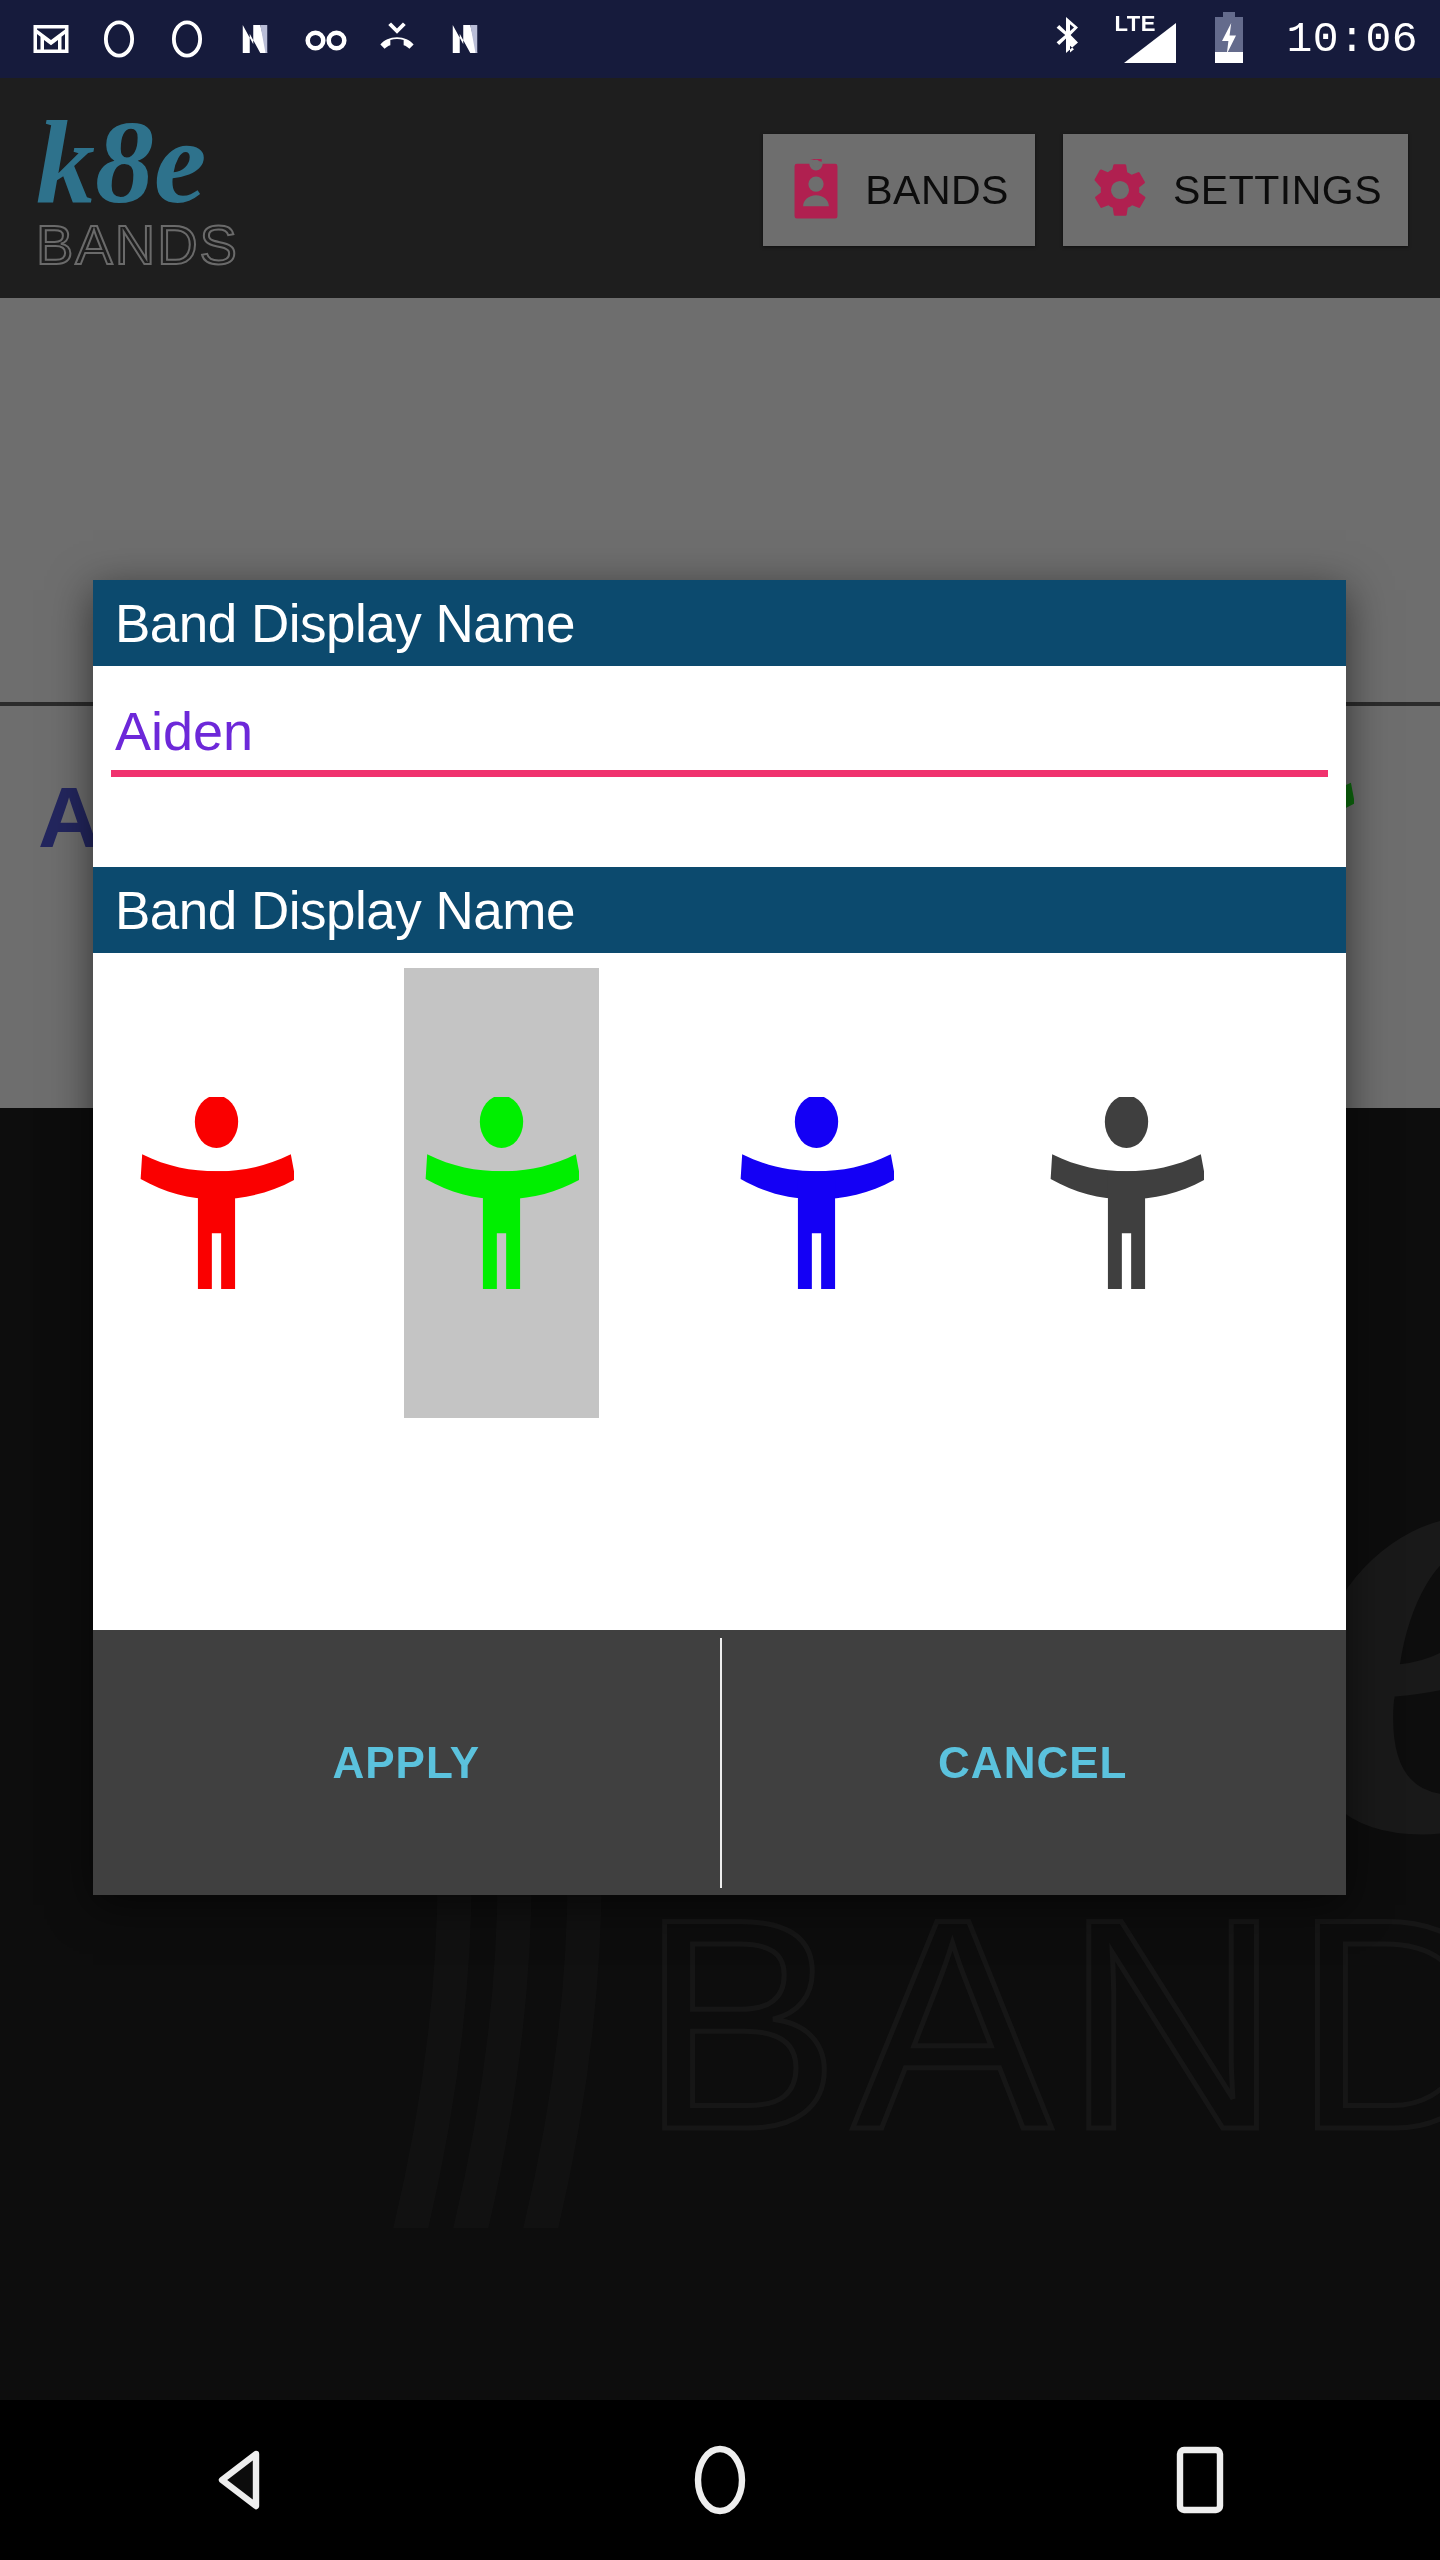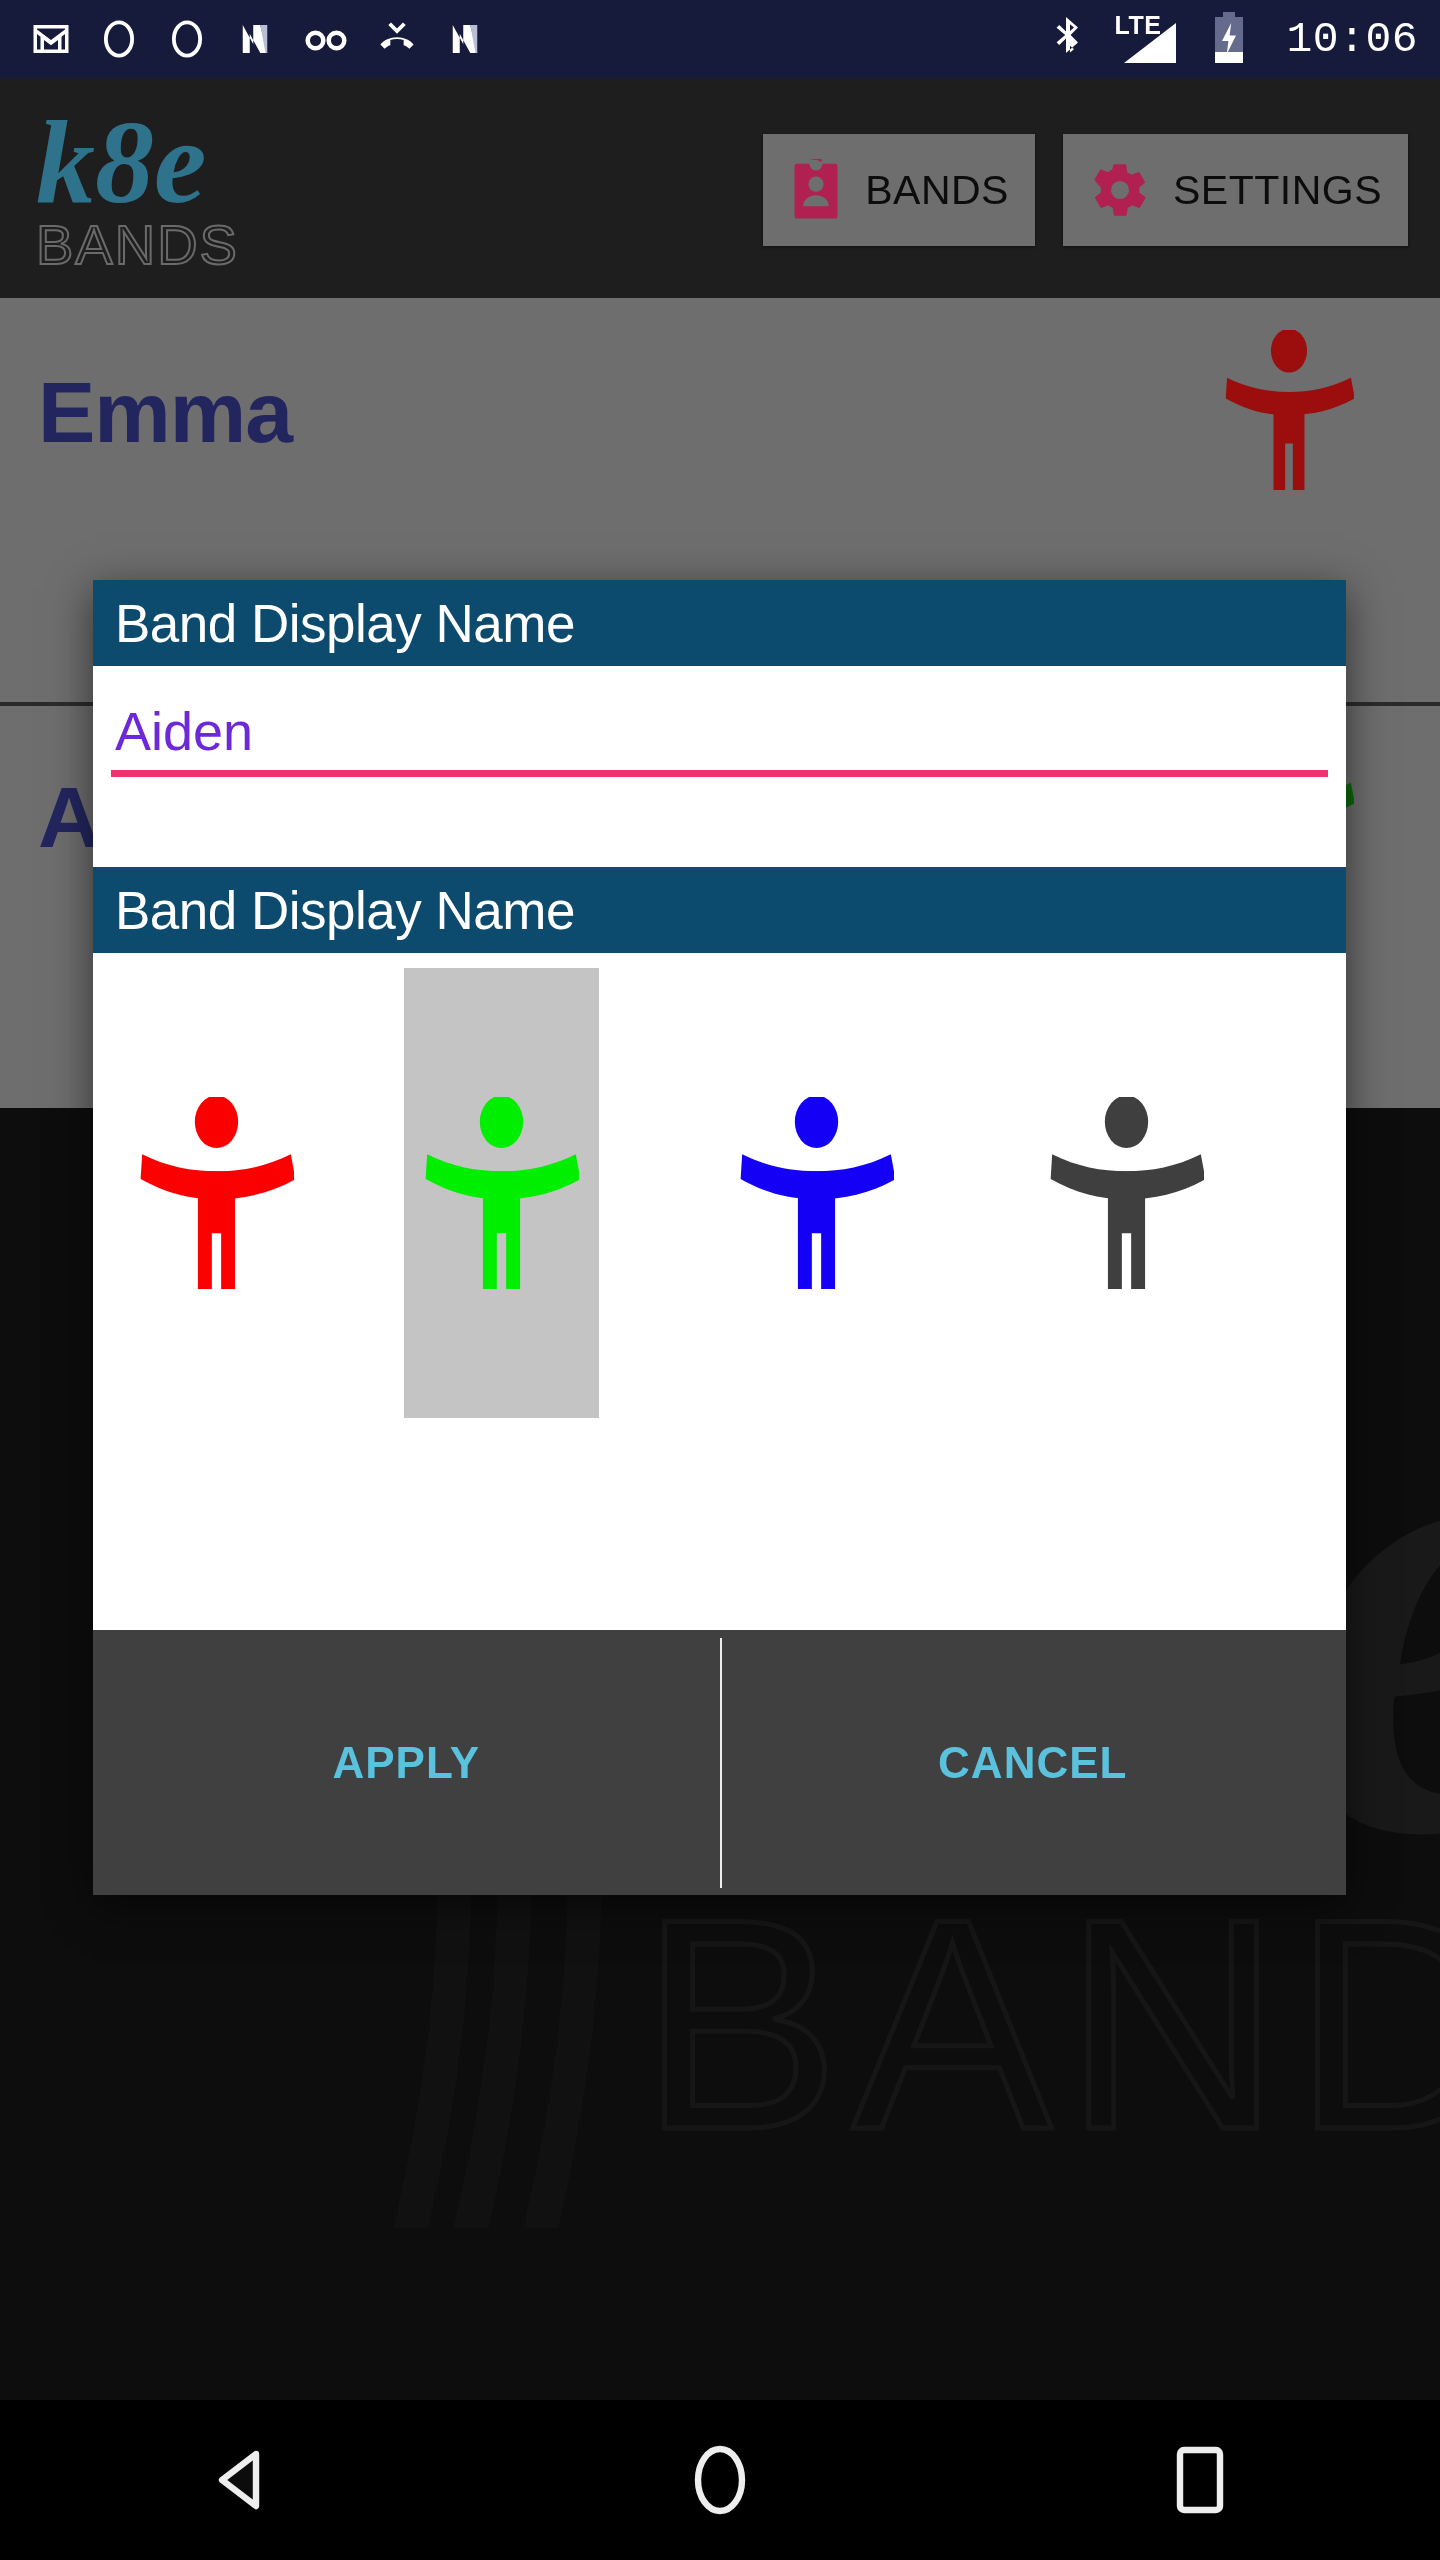--- a/index.html
+++ b/index.html
@@ -193,21 +193,21 @@
     <svg class="sb-ico" width="42" height="42" viewBox="0 0 24 24">
         <path fill="#fff" d="M5 4l6 11V4h4l4 16h-4L9 9v11H5z"></path>
         <path fill="#b9bdd6" d="M15 4h4v16h-1z"></path>
       </svg>
   </div>
   <div class="sb-right">
     <svg class="sb-ico" width="40" height="48" viewBox="0 0 16 24">
         <path fill="#fff" d="M7 1l6 5.2L9.3 10 13 13.8 7 19v-7.3L3.6 15 2.3 13.6 6.6 10 2.3 6.4 3.6 5 7 8.3V1zm2 3.6v3.4l2-1.7-2-1.7zm0 10.8v3.4l2-1.7-2-1.7z"></path>
       </svg>
     <div style="position:relative;width:72px;height:52px;">
-      <span style="position:absolute;left:0;top:-2px;color:#fff;font-size:25px;font-weight:bold;letter-spacing:0.5px;">LTE</span>
+      <span style="position:absolute;left:0;top:-2px;color:#fff;font-size:22px;font-weight:bold;letter-spacing:0.5px;">LTE</span>
       <svg style="position:absolute;left:6px;top:8px;" width="60" height="44" viewBox="0 0 30 22">
           <path fill="#fff" d="M28 1v20H2L28 1z"></path>
         </svg>
     </div>
     <svg class="sb-ico" width="34" height="54" viewBox="0 0 17 27">
         <rect x="5.5" y="0" width="6" height="3" fill="#646b8c"></rect>
         <rect x="1.5" y="2.5" width="14" height="23" fill="#646b8c"></rect>
         <rect x="1.5" y="20" width="14" height="5.5" fill="#fff"></rect>
         <path fill="#fff" d="M9.6 5.5L5 14.5h3.2L7.4 21l4.6-9.3H8.8l.8-6.2z"></path>
       </svg>
@@ -236,30 +236,20 @@
       <svg width="62" height="62" viewBox="0 0 24 24">
         <path fill="#b02050" d="M19.4 13a7.6 7.6 0 0 0 0-2l2.1-1.6a.5.5 0 0 0 .1-.6l-2-3.5a.5.5 0 0 0-.6-.2l-2.5 1a7.4 7.4 0 0 0-1.7-1L14.4 2.4a.5.5 0 0 0-.5-.4h-4a.5.5 0 0 0-.5.4L9 4.1a7.4 7.4 0 0 0-1.7 1l-2.5-1a.5.5 0 0 0-.6.2l-2 3.5a.5.5 0 0 0 .1.6L4.6 11a7.6 7.6 0 0 0 0 2l-2.1 1.6a.5.5 0 0 0-.1.6l2 3.5a.5.5 0 0 0 .6.2l2.5-1a7.4 7.4 0 0 0 1.7 1l.4 2.7a.5.5 0 0 0 .5.4h4a.5.5 0 0 0 .5-.4l.4-2.7a7.4 7.4 0 0 0 1.7-1l2.5 1a.5.5 0 0 0 .6-.2l2-3.5a.5.5 0 0 0-.1-.6L19.4 13zM12 15.5A3.5 3.5 0 1 1 15.5 12 3.5 3.5 0 0 1 12 15.5z"></path>
       </svg>
       <span class="lbl">SETTINGS</span>
     </button>
   </div>
 </div>
 
 <div id="content-area">
 
-  <div class="band-row" id="band-row-emma">
-    <span class="band-name">Emma</span>
-    <span class="band-figure">
-      <svg width="130" height="160" viewBox="0 0 100 124">
-        <ellipse cx="50" cy="16" rx="14" ry="17" fill="#9c0d0d"></ellipse>
-        <path fill="#9c0d0d" d="M2 37c16 8 32 11 48 11s32-3 48-11l3 16c-16 9-33 13-51 13S17 62 1 53z"></path>
-        <path fill="#9c0d0d" d="M38 48h24v76h-9V88h-6v36h-9z"></path>
-      </svg>
-    </span>
-  </div>
 
   <div id="band-row-aiden">
     <div id="row-divider"></div>
     <span class="band-name">A</span>
     <span class="band-figure">
       <svg width="130" height="160" viewBox="0 0 100 124">
         <ellipse cx="50" cy="16" rx="14" ry="17" fill="#0d6b0d"></ellipse>
         <path fill="#0d6b0d" d="M2 37c16 8 32 11 48 11s32-3 48-11l3 16c-16 9-33 13-51 13S17 62 1 53z"></path>
         <path fill="#0d6b0d" d="M38 48h24v76h-9V88h-6v36h-9z"></path>
       </svg>

